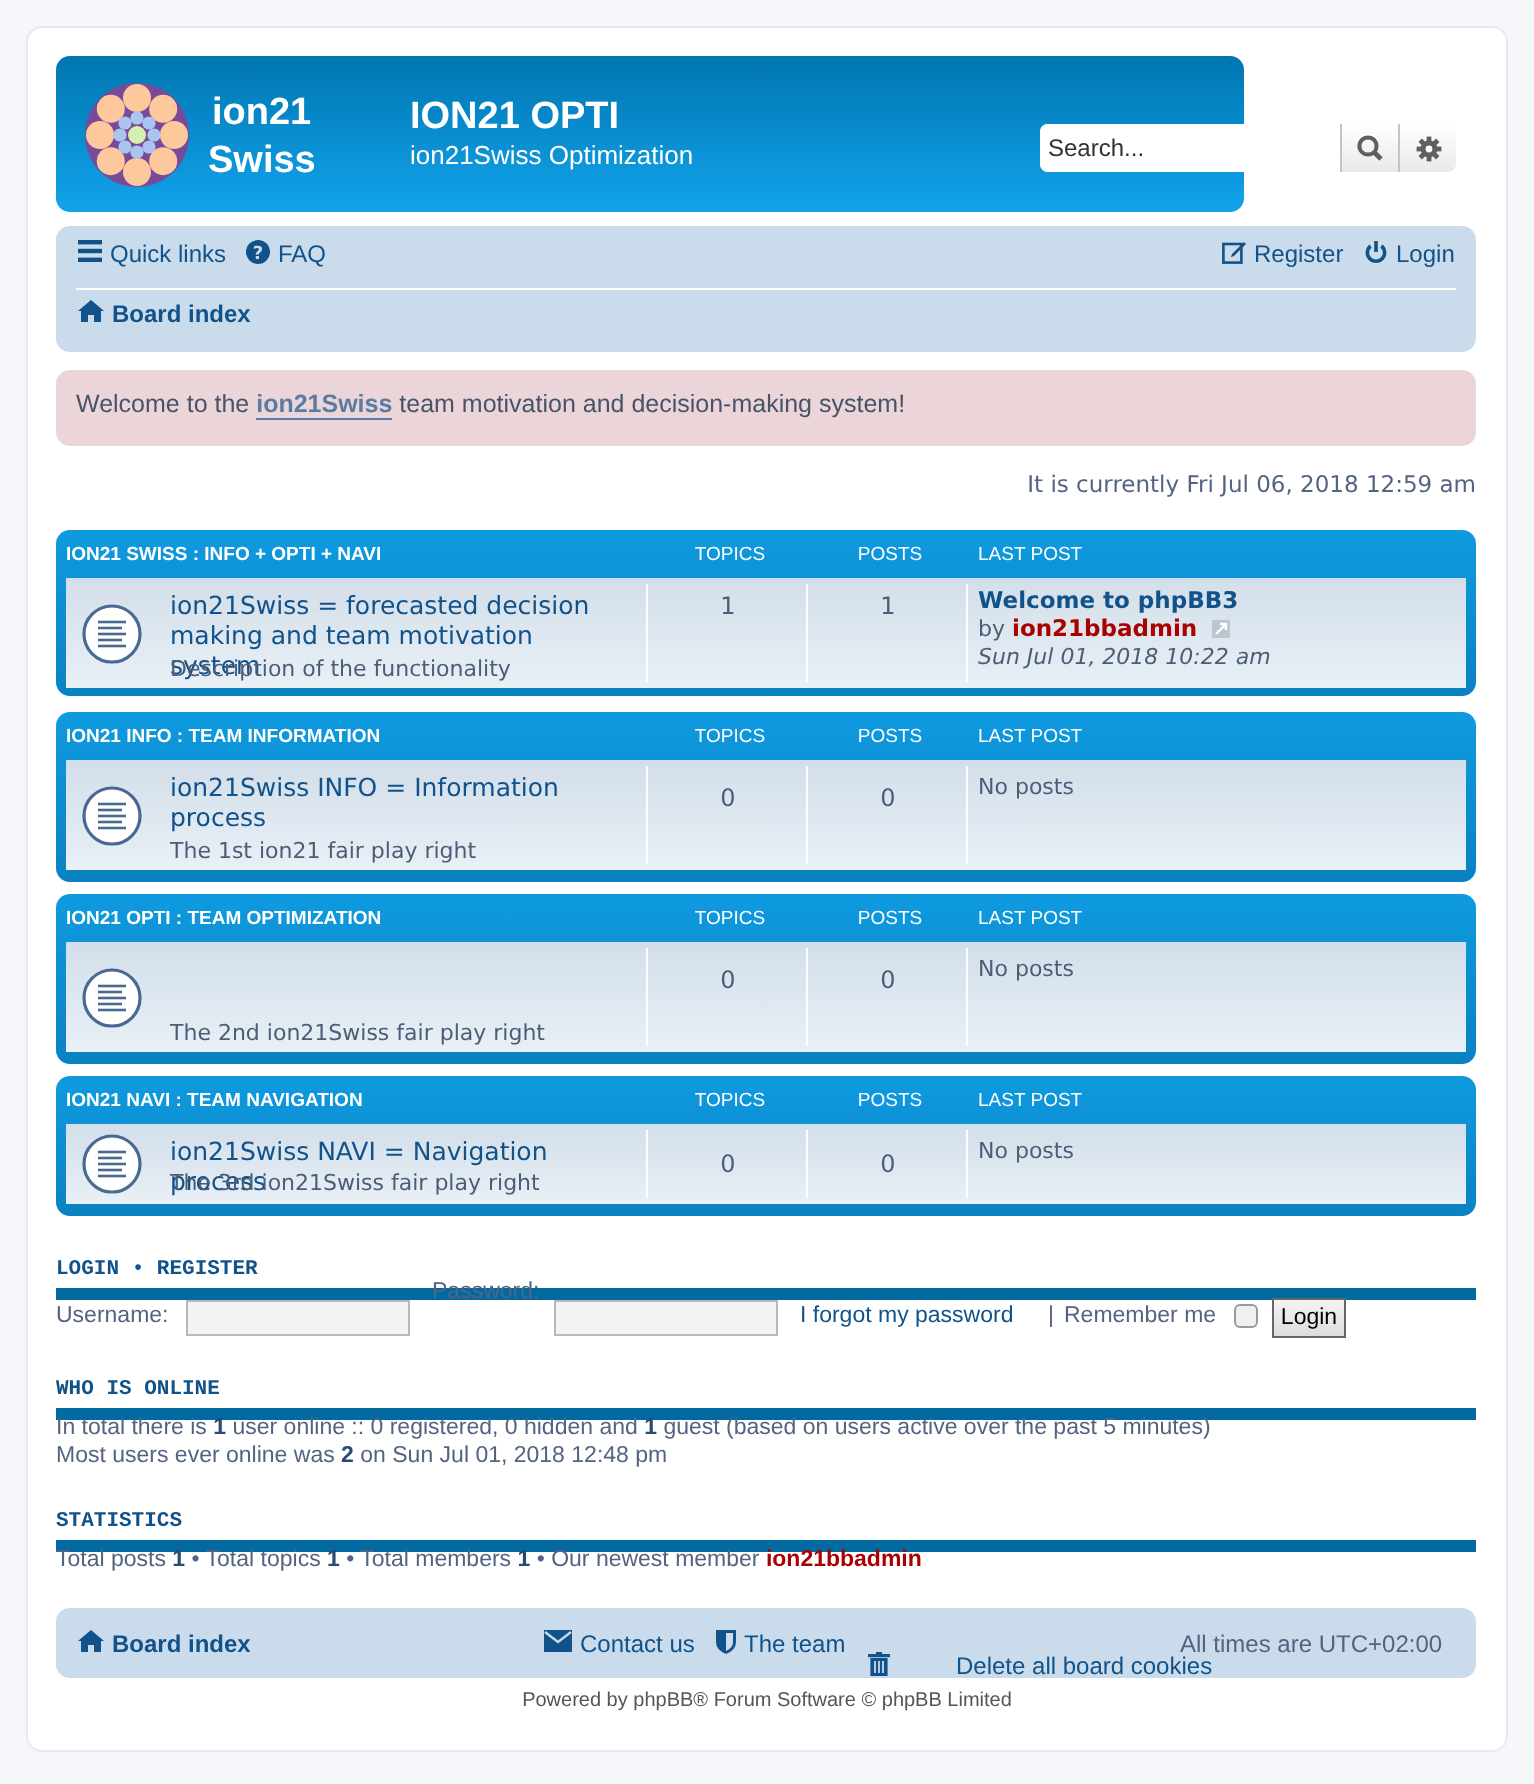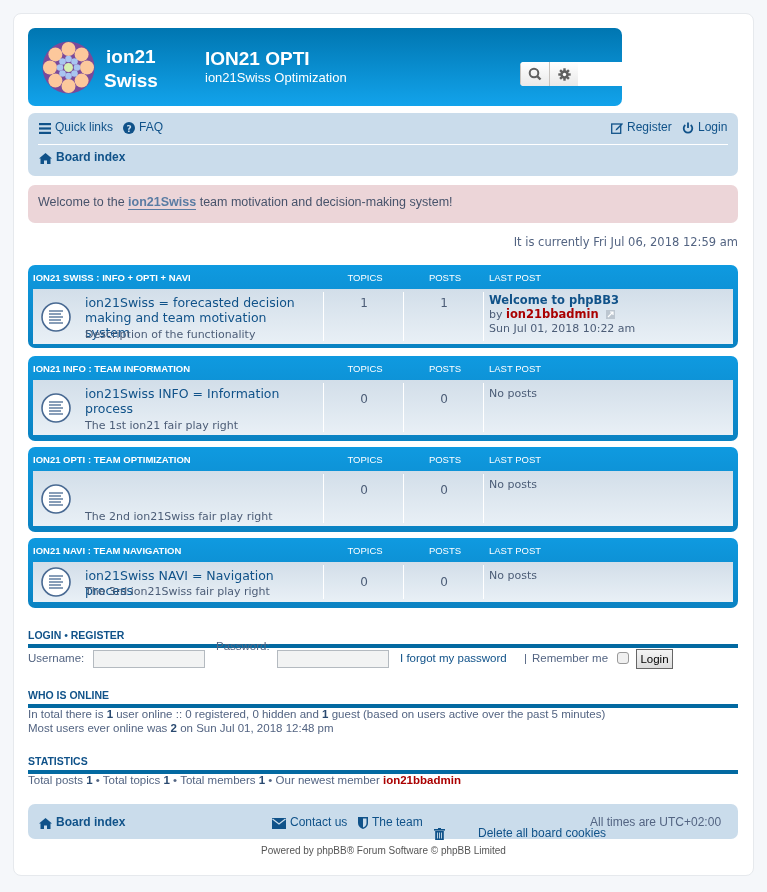--- a/index.html
+++ b/index.html
@@ -26,21 +26,21 @@
   #site-name-2 { position: absolute; left: 76px; top: 42px; font-size: 19px; font-weight: bold; font-family: "Liberation Sans", sans-serif; }
   #site-title { position: absolute; left: 177px; top: 20px; font-size: 19px; font-weight: bold; font-family: "Liberation Sans", sans-serif; }
   #site-desc { position: absolute; left: 177px; top: 42px; font-size: 13px; font-family: "Liberation Sans", sans-serif; }
   #search { position: absolute; left: 492px; top: 34px; width: 208px; height: 24px; display: flex; border-radius: 4px; overflow: hidden; background: #fff; }
   #search-input { width: 150px; height: 24px; border: none; padding: 0 4px; font-size: 12px; font-family: "Liberation Sans", sans-serif; color: #333; outline: none; }
   #search-input::placeholder { color: #333; }
   .sbtn { width: 29px; height: 24px; background: linear-gradient(#fff, #e9e9e9); border-left: 1px solid #c7c3bf; display: flex; align-items: center; justify-content: center; }
   
   .navbar { position: absolute; left: 28px; width: 710px; background: #cadceb; border-radius: 7px; }
   #navbar-top { top: 113px; height: 63px; }
-  .navlink { position: absolute; color: #105289; font-size: 12px; font-family: "Liberation Sans", sans-serif; display: flex; align-items: flex-end; gap: 4px; }
+  .navlink { position: absolute; color: #105289; font-size: 12px; font-family: "Liberation Sans", sans-serif; display: flex; align-items: flex-start; gap: 4px; }
   .nav-sep { position: absolute; left: 10px; right: 10px; top: 31px; height: 1px; background: #fff; }
   .bold { font-weight: bold; }
   
   #welcome { position: absolute; left: 28px; top: 185px; width: 710px; height: 38px; background: #ecd5d8; border-radius: 7px; padding: 10px 10px; font-size: 12.5px; color: #47536b; font-family: "Liberation Sans", sans-serif; }
   #welcome a { color: #5a7ca3; font-weight: bold; text-decoration: none; border-bottom: 1px solid #5a7ca3; }
   #current-time { position: absolute; right: 29px; top: 235px; font-size: 11.5px; color: #536482; }
   
   .forum-block { position: absolute; left: 28px; width: 710px; border-radius: 7px; background: linear-gradient(to bottom, #0f9ae0 0%, #0a82c2 100%); padding: 0 5px 5px 5px; }
   .fb-head { height: 24px; display: flex; align-items: center; color: #fff; font-size: 9.5px; font-weight: bold; font-family: "Liberation Sans", sans-serif; text-transform: uppercase; position: relative; }
   .fb-head .h-title { position: absolute; left: 0; }
@@ -51,21 +51,21 @@
   .f-icon { position: absolute; left: 8px; width: 30px; height: 30px; }
   .f-title { position: absolute; left: 52px; color: #105289; font-weight: bold; font-size: 13px; font-family: "Liberation Sans", sans-serif; line-height: 15px; width: 230px; }
   .f-title span { font-family: "DejaVu Sans", sans-serif; font-weight: normal; font-size: 12.5px; }
   .f-desc { position: absolute; left: 52px; font-size: 11px; color: #4c5d77; }
   .f-col { position: absolute; top: 3px; bottom: 3px; border-left: 1px solid #fff; }
   .f-num { position: absolute; width: 80px; text-align: center; font-size: 12px; color: #4c5d77; }
   .f-last { position: absolute; left: 456px; font-size: 11px; color: #4c5d77; line-height: 13px; }
   .f-last .lp-title { color: #105289; font-weight: bold; font-size: 11.5px; }
   .f-last .lp-user { color: #aa0000; font-weight: bold; font-size: 11.5px; }
   
-  .sec-head { position: absolute; left: 28px; width: 710px; font-size: 10.5px; font-weight: bold; color: #105289; border-bottom: 4px solid #0369a1; padding-bottom: 3px; font-family: Liberation Sans, sans-serif; }
+  .sec-head { position: absolute; left: 28px; width: 710px; font-size: 10.5px; font-weight: bold; color: #105289; border-bottom: 6px solid #0369a1; padding-bottom: 3px; font-family: Liberation Mono, monospace; }
   .sec-head .normal { font-weight: normal; }
   .txt { position: absolute; font-size: 11.5px; color: #536482; font-family: "Liberation Sans", sans-serif; white-space: nowrap; }
   .txt b { color: #2a4a70; }
   .inp { position: absolute; height: 18px; border: 1px solid #b4bac0; background: #f2f3f3; }
   #remember-cb { position: absolute; left: 617px; top: 652px; width: 12px; height: 12px; border: 1px solid #999; border-radius: 3px; background: #f0f0f0; }
   #login-btn { position: absolute; left: 636px; top: 649px; width: 37px; height: 20px; border: 1px solid #666; background: linear-gradient(#f4f4f4, #ddd); font-size: 11.5px; font-family: "Liberation Sans", sans-serif; color: #000; display: flex; align-items: center; justify-content: center; padding: 0; }
   #navbar-bottom { top: 804px; height: 35px; }
   #powered { position: absolute; left: 0; width: 767px; top: 845px; text-align: center; font-size: 10px; color: #555; font-family: "Liberation Sans", sans-serif; }
   .user-red { color: #aa0000; font-weight: bold; }
 </style>
@@ -97,20 +97,21 @@
       <circle cx="18" cy="26.5" r="3.3"></circle>
         <circle cx="20.5" cy="20.5" r="3.3"></circle>
     </g>
     <circle cx="26.5" cy="26.5" r="4.5" fill="#d6f0b0"></circle>
   </svg>
   <div id="site-name-1">ion21</div>
   <div id="site-name-2">Swiss</div>
   <div id="site-title">ION21 OPTI</div>
   <div id="site-desc">ion21Swiss Optimization</div>
   <div id="search">
+    <input id="search-input" placeholder="Search..." style="">
     <div class="sbtn">
       <svg width="14" height="14" viewBox="0 0 14 14">
           <circle cx="6" cy="6" r="4.3" fill="none" stroke="#606060" stroke-width="2"></circle>
           <line x1="9" y1="9" x2="12.5" y2="12.5" stroke="#606060" stroke-width="2.4"></line>
         </svg>
     </div>
     <div class="sbtn">
       <svg width="13" height="13" viewBox="0 0 13 13">
           <g fill="#606060">
             <circle cx="6.5" cy="6.5" r="4.2"></circle>
@@ -197,21 +198,21 @@
     <div class="f-num" style="left:291px;top:7px;">1</div>
     <div class="f-num" style="left:371px;top:7px;">1</div>
     <div class="f-last" style="top:5px;">
       <div><span class="lp-title">Welcome to phpBB3</span></div>
       <div style="margin-top:1px;"><span>by </span><span class="lp-user">ion21bbadmin</span>
         <svg width="9" height="9" viewBox="0 0 9 9" style="margin-left:4px;vertical-align:-1px;">
             <rect width="9" height="9" fill="#bcc6d0"></rect>
             <path d="M2 7 L7 2 M4 2 L7 2 L7 5" stroke="#fff" stroke-width="1.2" fill="none"></path>
           </svg>
       </div>
-      <div style="margin-top:1px;">Sun Jul 01, 2018 10:22 am</div>
+      <div style="margin-top:1px;font-style:italic;">Sun Jul 01, 2018 10:22 am</div>
     </div>
   </div>
 </div>
 
 <div class="forum-block" style="top:356px;height:85px;">
   <div class="fb-head">
     <span class="h-title">ION21 INFO : TEAM INFORMATION</span>
     <span class="h-topics">TOPICS</span>
     <span class="h-posts">POSTS</span>
     <span class="h-last">LAST POST</span>

